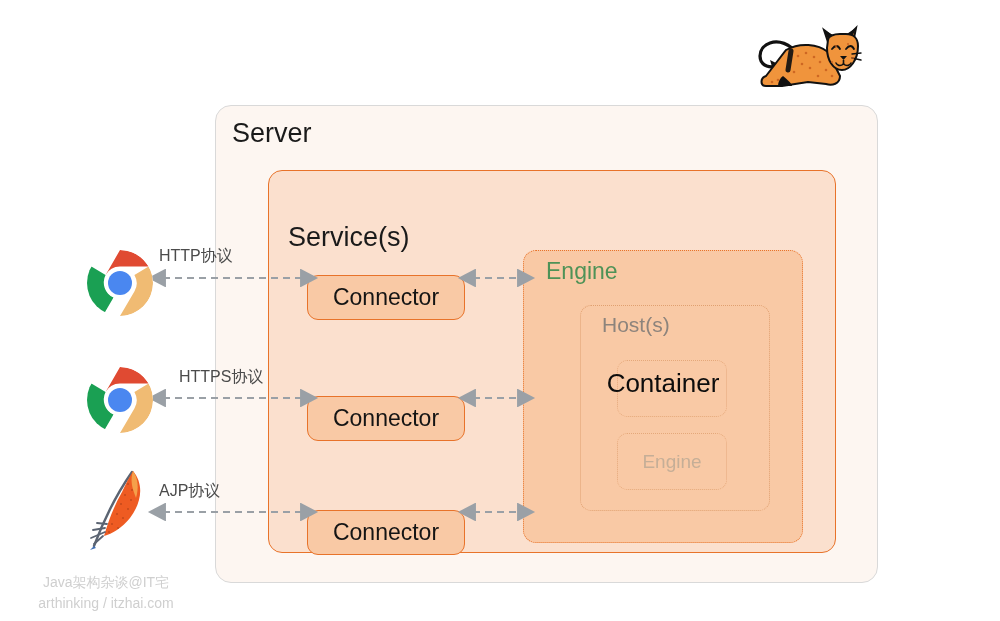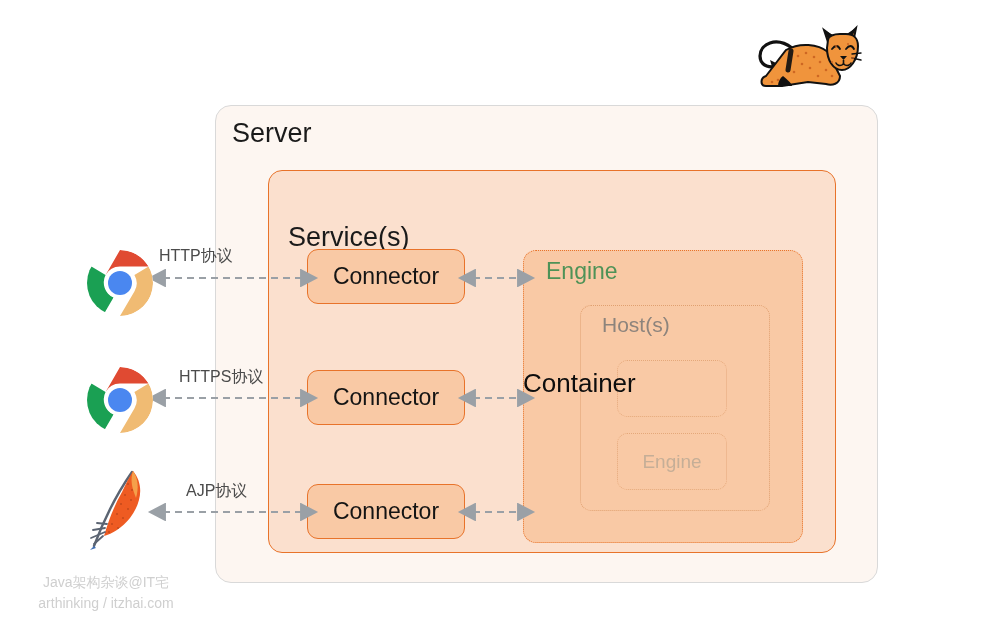--- a/index.html
+++ b/index.html
@@ -59,30 +59,31 @@
     font-size: 27px;
     color: #1a1a1a;
     margin-top: 36px;
   }
 
   
   .connector {
     position: absolute;
     left: 307px;
     width: 158px;
-    height: 55px;
+    height: 45px;
     background: #f9c9a5;
     border: 1.6px solid #e8732a;
     border-radius: 11px;
     box-sizing: border-box;
     display: flex;
     align-items: center;
     justify-content: center;
     font-size: 23px;
     color: #141414;
+    margin-top: 26px;
   }
   .connector.c1 { top: 249px; }
   .connector.c2 { top: 370px; }
   .connector.c3 { top: 484px; }
 
   
   .engine-box {
     position: absolute;
     left: 523px;
     top: 250px;
@@ -135,34 +136,35 @@
     opacity: .8;
   }
   .ctx-box.ctx-a { left: 617px; top: 360px; }
   .ctx-box.ctx-b { left: 617px; top: 433px; }
 
   .container-label {
     position: absolute;
     left: 523px;
     top: 368px;
     width: 280px;
+    text-align: center;
     font-size: 26px;
     color: #0d0d0d;
   }
 
   
   .proto-label {
     position: absolute;
     font-size: 16px;
     color: #4b4b4b;
     white-space: nowrap;
   }
   .proto-label.p1 { left: 159px; top: 246px; }
   .proto-label.p2 { left: 159px; top: 367px; margin-left: 20px; }
-  .proto-label.p3 { left: 159px; top: 481px; margin-left: 27px; }
+  .proto-label.p3 { left: 159px; top: 481px; }
 
   
   .arrow-svg { position: absolute; left: 0; top: 0; width: 1000px; height: 621px; pointer-events: none; }
 
   
   .client-icon { position: absolute; }
   .client-icon.i1 { left: 84px; top: 247px; width: 72px; height: 72px; }
   .client-icon.i2 { left: 84px; top: 364px; width: 72px; height: 72px; }
   .client-icon.i3 { left: 88px; top: 468px; width: 62px; height: 82px; }
 

